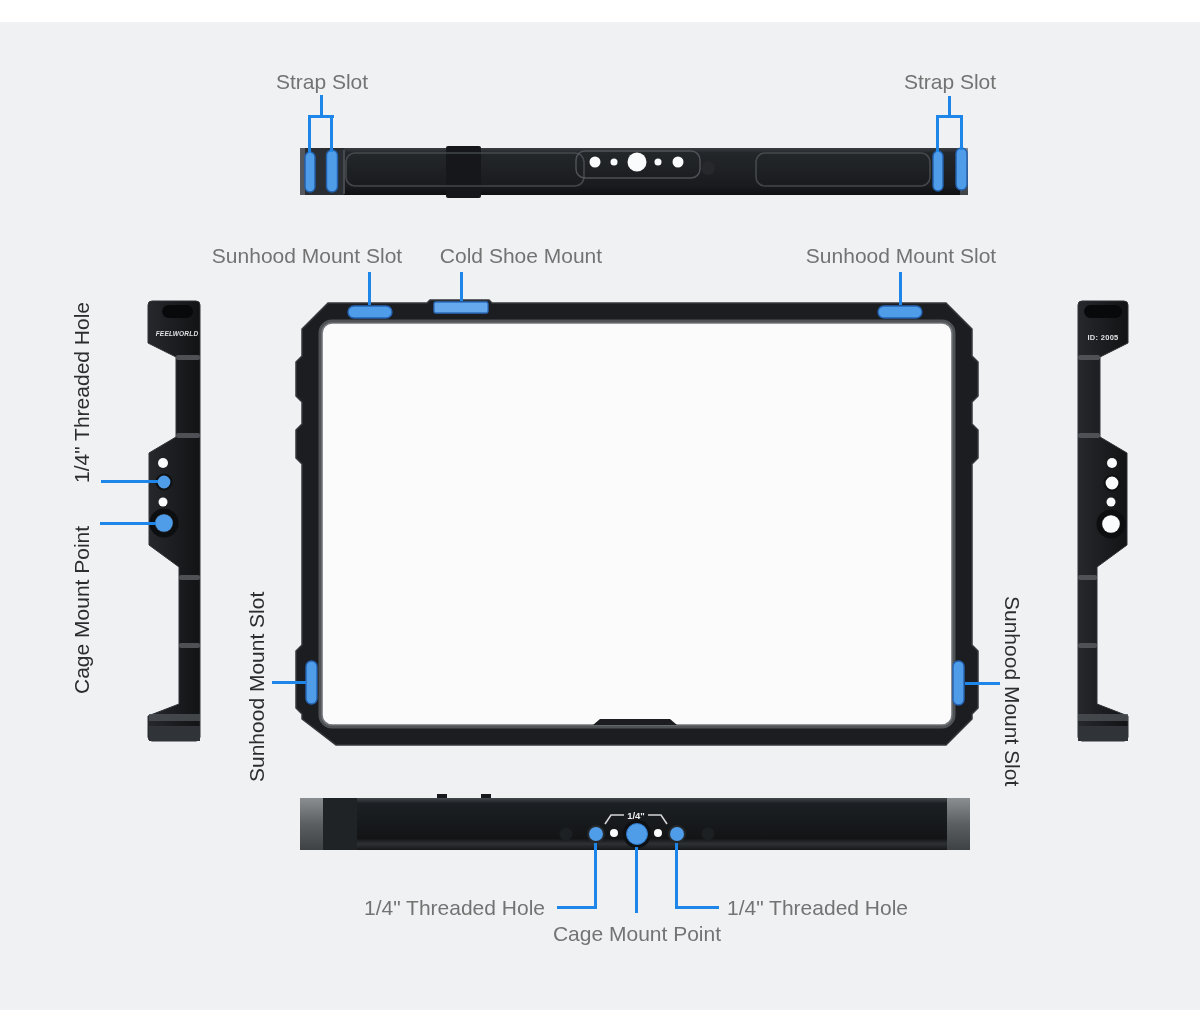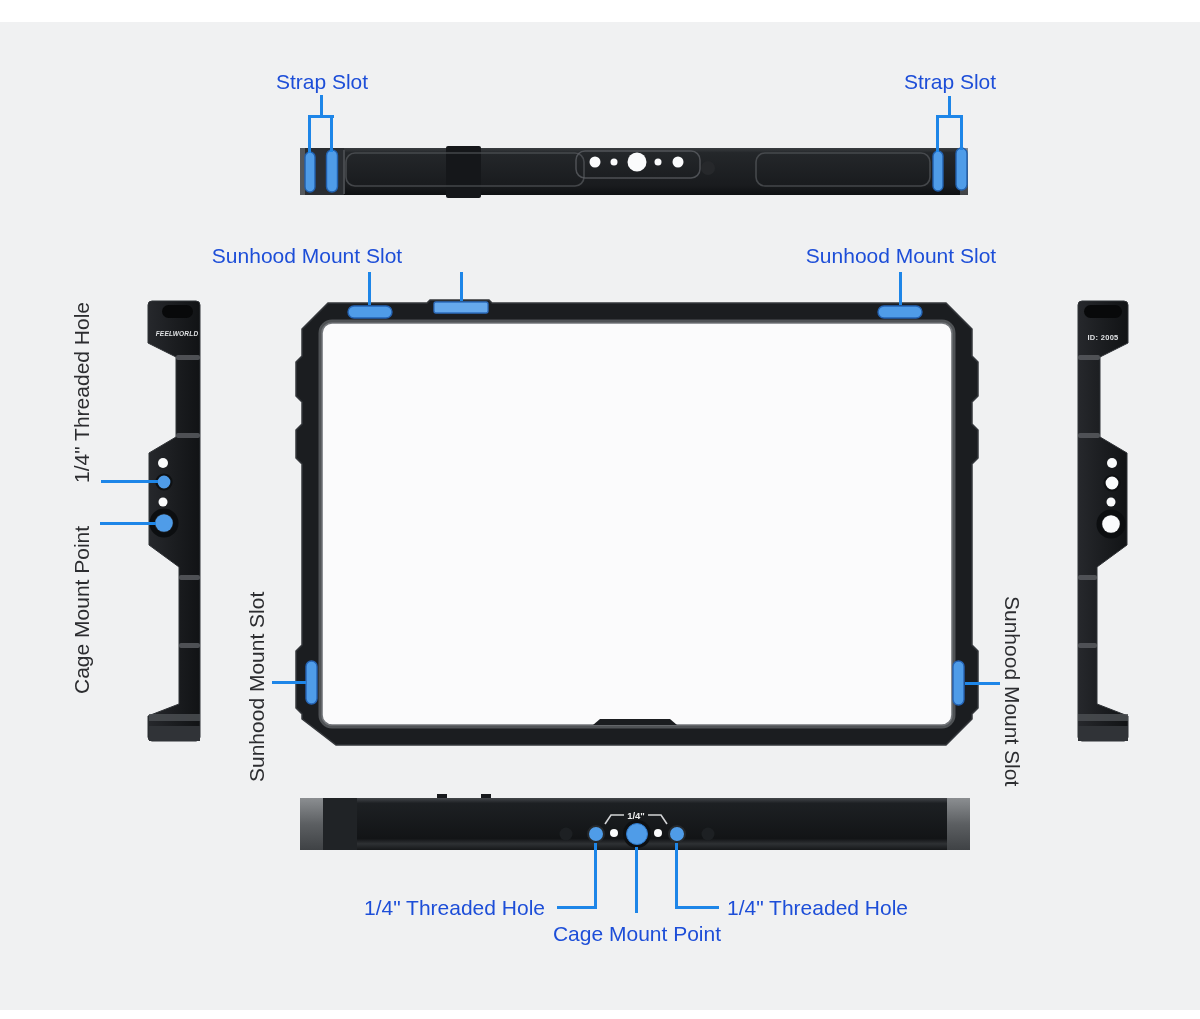--- a/index.html
+++ b/index.html
@@ -3,21 +3,21 @@
 <meta charset="utf-8">
 <style>
   html,body{margin:0;padding:0;}
   body{font-family:"Liberation Sans",sans-serif;}
   .canvas{position:relative;width:1200px;height:1019px;background:#f0f1f2;overflow:hidden;}
   .strip{position:absolute;left:0;width:1200px;background:#ffffff;}
   .strip.top{top:0;height:22px;}
   .strip.bottom{top:1010px;height:9px;}
   svg.parts{position:absolute;left:0;top:0;}
   svg text{font-family:"Liberation Sans",sans-serif;}
-  .label{position:absolute;color:#1d4ed8;font-size:21px;line-height:24px;white-space:nowrap;}
+  .label{position:absolute;color:#737373;font-size:21px;line-height:24px;white-space:nowrap;}
   .label.center{text-align:center;}
   .label.right{text-align:right;}
   .vlabel{position:absolute;display:flex;align-items:center;justify-content:center;
           color:#2c2d30;font-size:21px;white-space:nowrap;
           writing-mode:vertical-rl;transform:rotate(180deg);}
   .vlabel.down{transform:none;}
   .lead{position:absolute;background:#1e86e8;}
 </style>
 </head>
 <body>
@@ -173,20 +173,21 @@
   <div class="lead" style="left:594px;top:843px;width:3px;height:66px;"></div>
   <div class="lead" style="left:635px;top:847px;width:3px;height:66px;"></div>
   <div class="lead" style="left:675px;top:843px;width:3px;height:66px;"></div>
   <div class="lead" style="left:557px;top:906px;width:40px;height:3px;"></div>
   <div class="lead" style="left:676px;top:906px;width:43px;height:3px;"></div>
 
   <div class="label center" style="left:222px;top:70px;width:200px;">Strap Slot</div>
   <div class="label center" style="left:850px;top:70px;width:200px;">Strap Slot</div>
 
   <div class="label center" style="left:157px;top:244px;width:300px;">Sunhood Mount Slot</div>
+  <div class="label center" style="left:411px;top:244px;width:220px;">Cold Shoe Mount</div>
   <div class="label center" style="left:751px;top:244px;width:300px;">Sunhood Mount Slot</div>
 
   <div class="vlabel" style="left:64px;top:290px;width:36px;height:204px;">1/4" Threaded Hole</div>
   <div class="vlabel" style="left:64px;top:508px;width:36px;height:204px;">Cage Mount Point</div>
 
   <div class="vlabel" style="left:239px;top:582px;width:36px;height:210px;">Sunhood Mount Slot</div>
   <div class="vlabel down" style="left:994px;top:584px;width:36px;height:214px;">Sunhood Mount Slot</div>
 
   <div class="label right" style="left:345px;top:896px;width:200px;">1/4" Threaded Hole</div>
   <div class="label" style="left:727px;top:896px;width:220px;">1/4" Threaded Hole</div>

